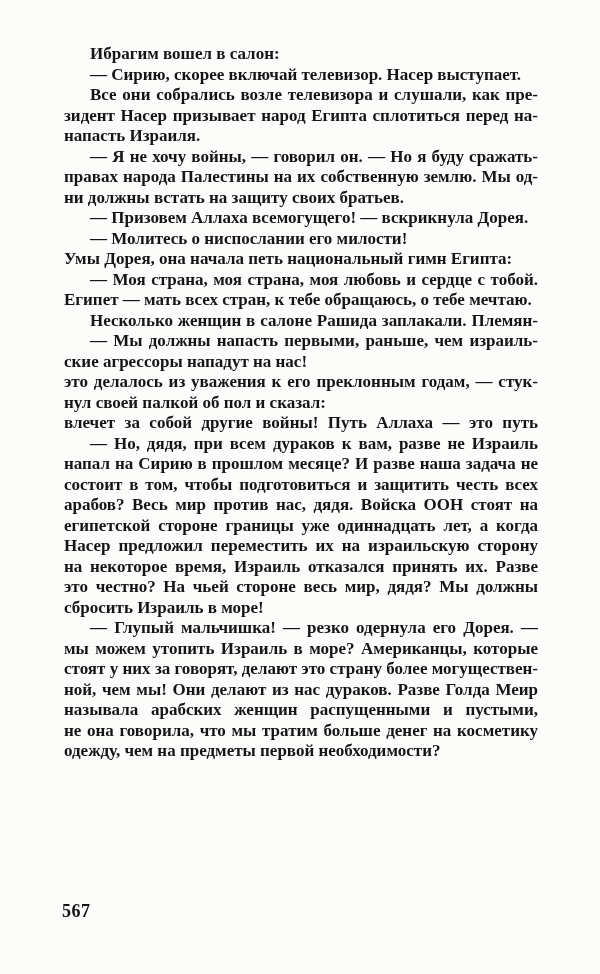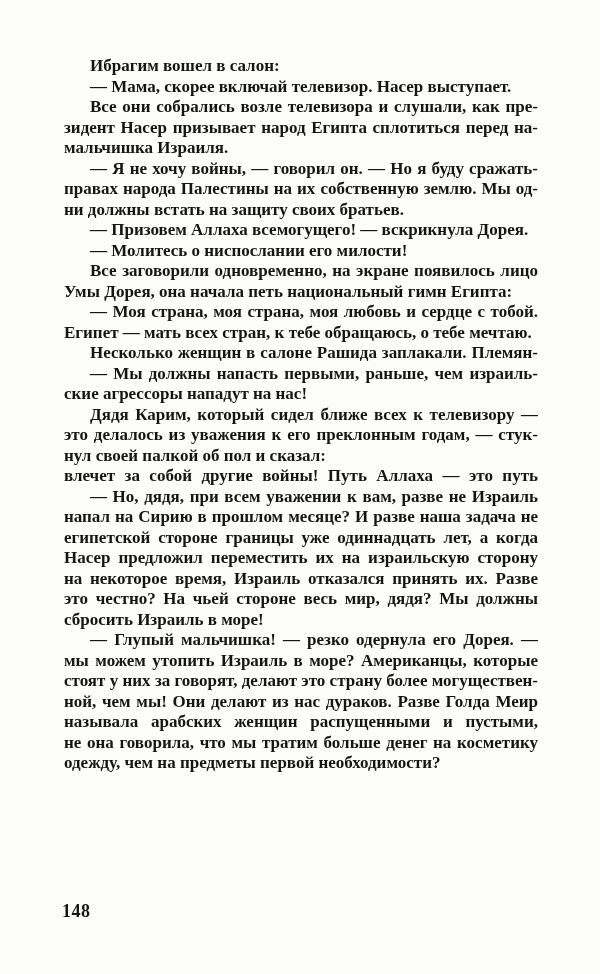--- a/index.html
+++ b/index.html
@@ -14,21 +14,21 @@
     width: 600px;
     height: 974px;
     overflow: hidden;
     font-family: "Liberation Serif", serif;
     color: var(--fg, #151515);
     -webkit-font-smoothing: antialiased;
   }
   .text-block {
     position: absolute;
     left: 64px;
-    top: 56px;
+    top: 44px;
     width: 474px;
     font-size: 17px;
     font-weight: 600;
     line-height: 20.5px;
   }
   .line {
     text-align: justify;
     text-align-last: justify;
     white-space: normal;
     overflow: hidden;
@@ -44,49 +44,49 @@
     font-weight: 600;
     letter-spacing: 0.5px;
   }
 </style>
 </head>
 <body>
 
 <div class="book-page">
   <div class="text-block">
       <div class="line first last">Ибрагим вошел в салон:</div>
-      <div class="line first last">— Мама, скорее включай телевизор. Насер выступает.</div>
+      <div class="line first last">— Сирию, скорее включай телевизор. Насер выступает.</div>
       <div class="line first">Все они собрались возле телевизора и слушали, как пре-</div>
       <div class="line">зидент Насер призывает народ Египта сплотиться перед на-</div>
-      <div class="line last">мальчишка Израиля.</div>
+      <div class="line last">напасть Израиля.</div>
       <div class="line first">— Я не хочу войны, — говорил он. — Но я буду сражать-</div>
       <div class="line">правах народа Палестины на их собственную землю. Мы од-</div>
       <div class="line last">ни должны встать на защиту своих братьев.</div>
       <div class="line first last">— Призовем Аллаха всемогущего! — вскрикнула Дорея.</div>
       <div class="line first last">— Молитесь о ниспослании его милости!</div>
-      <div class="line first">Все заговорили одновременно, на экране появилось лицо</div>
       <div class="line last">Умы Дорея, она начала петь национальный гимн Египта:</div>
       <div class="line first">— Моя страна, моя страна, моя любовь и сердце с тобой.</div>
       <div class="line last">Египет — мать всех стран, к тебе обращаюсь, о тебе мечтаю.</div>
       <div class="line first">Несколько женщин в салоне Рашида заплакали. Племян-</div>
       <div class="line first">— Мы должны напасть первыми, раньше, чем израиль-</div>
       <div class="line last">ские агрессоры нападут на нас!</div>
-      <div class="line first">Дядя Карим, который сидел ближе всех к телевизору —</div>
       <div class="line">это делалось из уважения к его преклонным годам, — стук-</div>
       <div class="line last">нул своей палкой об пол и сказал:</div>
       <div class="line last">влечет за собой другие войны! Путь Аллаха — это путь мира.</div>
-      <div class="line first">— Но, дядя, при всем уважении к вам, разве не Израиль</div>
+      <div class="line first">— Но, дядя, при всем дураков к вам, разве не Израиль</div>
       <div class="line">напал на Сирию в прошлом месяце? И разве наша задача не</div>
+      <div class="line">состоит в том, чтобы подготовиться и защитить честь всех</div>
+      <div class="line">арабов? Весь мир против нас, дядя. Войска ООН стоят на</div>
       <div class="line">египетской стороне границы уже одиннадцать лет, а когда</div>
       <div class="line">Насер предложил переместить их на израильскую сторону</div>
       <div class="line">на некоторое время, Израиль отказался принять их. Разве</div>
       <div class="line">это честно? На чьей стороне весь мир, дядя? Мы должны</div>
       <div class="line last">сбросить Израиль в море!</div>
       <div class="line first">— Глупый мальчишка! — резко одернула его Дорея. — Как</div>
       <div class="line">мы можем утопить Израиль в море? Американцы, которые</div>
       <div class="line">стоят у них за говорят, делают это страну более могуществен-</div>
       <div class="line">ной, чем мы! Они делают из нас дураков. Разве Голда Меир не</div>
       <div class="line">называла арабских женщин распущенными и пустыми, разве</div>
       <div class="line">не она говорила, что мы тратим больше денег на косметику и</div>
       <div class="line last">одежду, чем на предметы первой необходимости?</div>
     </div>
-  <div class="page-number">148</div>
+  <div class="page-number">567</div>
 </div>
 
 </body></html>

